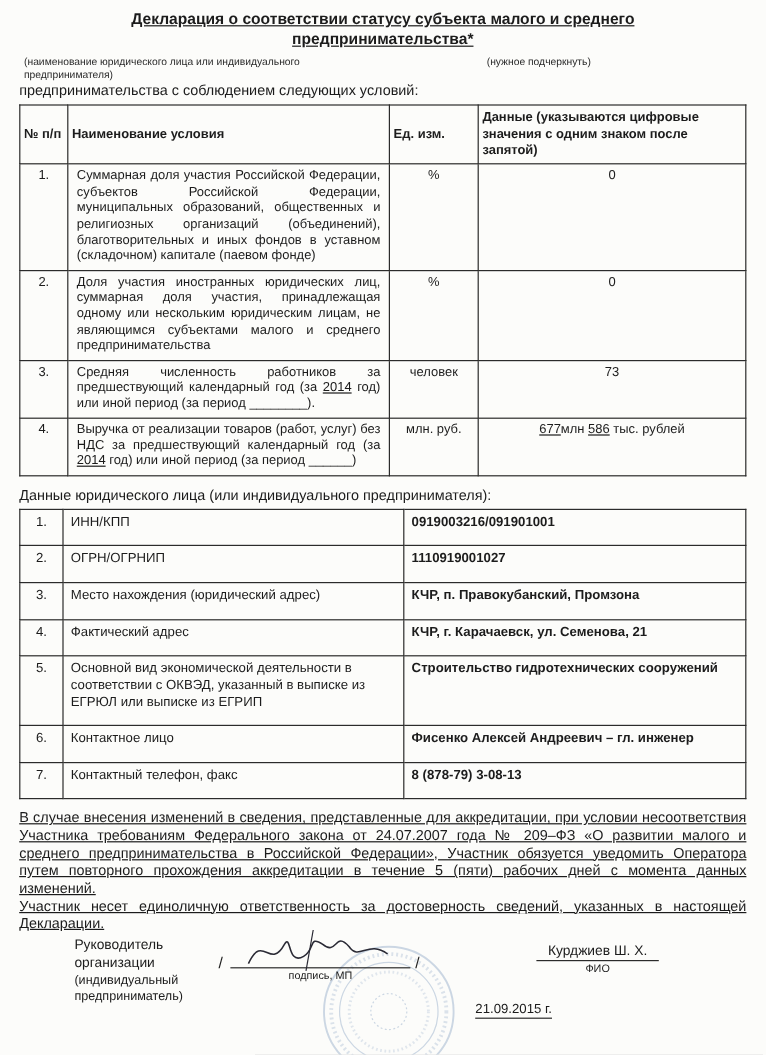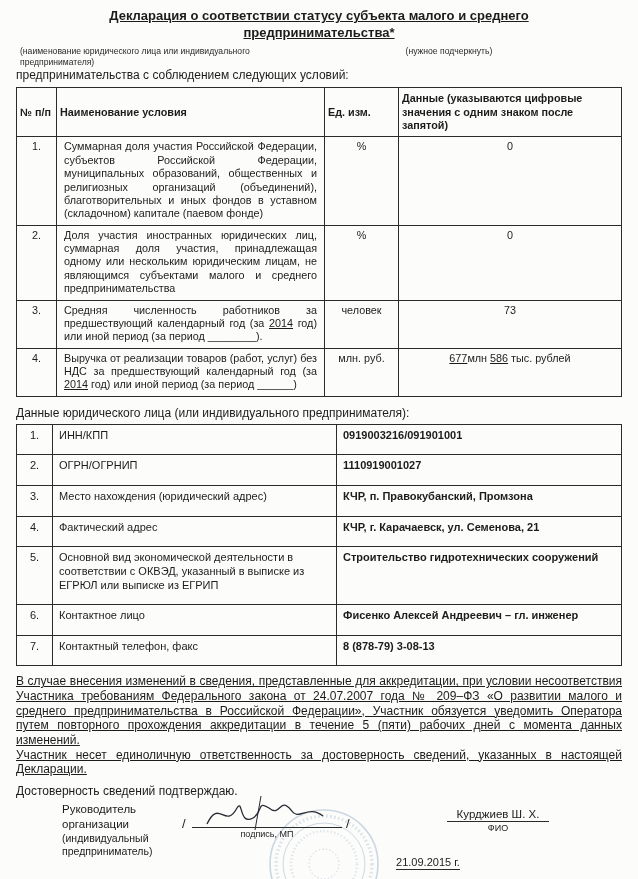--- a/index.html
+++ b/index.html
@@ -156,21 +156,20 @@
       <tr>
         <td class="t2num">7.</td>
         <td>Контактный телефон, факс</td>
         <td class="t2val">8 (878-79) 3-08-13</td>
       </tr>
     </tbody>
   </table>
 
   <div class="closing">В случае внесения изменений в сведения, представленные для аккредитации, при условии несоответствия Участника требованиям Федерального закона от 24.07.2007 года № 209–ФЗ «О развитии малого и среднего предпринимательства в Российской Федерации», Участник обязуется уведомить Оператора путем повторного прохождения аккредитации в течение 5 (пяти) рабочих дней с момента данных изменений.</div>
   <div class="closing">Участник несет единоличную ответственность за достоверность сведений, указанных в настоящей Декларации.</div>
-  <div class="para3">Достоверность сведений подтверждаю.</div>
 
   <div class="sig-area">
 
     <svg class="stamp" width="116" height="116" viewBox="0 0 116 116">
       <circle cx="58" cy="58" r="54" fill="none" stroke="#8aa4c4" stroke-width="1.6"></circle>
       <circle cx="58" cy="58" r="41" fill="none" stroke="#8aa4c4" stroke-width="1"></circle>
       <circle cx="58" cy="58" r="48" fill="none" stroke="#8aa4c4" stroke-width="3.2" stroke-dasharray="1.6 2.4" opacity="0.7"></circle>
       <circle cx="58" cy="58" r="33" fill="none" stroke="#8aa4c4" stroke-width="2.4" stroke-dasharray="1.4 2.2" opacity="0.6"></circle>
       <circle cx="58" cy="58" r="15" fill="none" stroke="#8aa4c4" stroke-width="1" stroke-dasharray="1.6 2"></circle>
     </svg>

